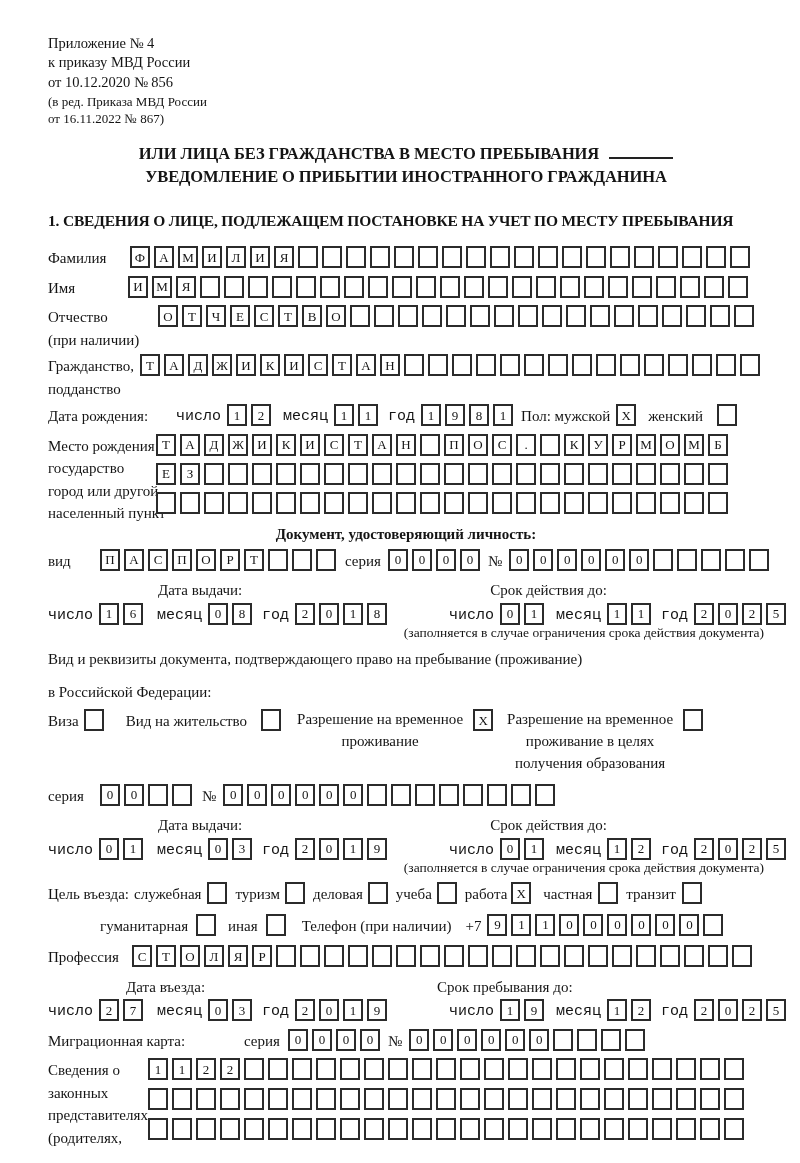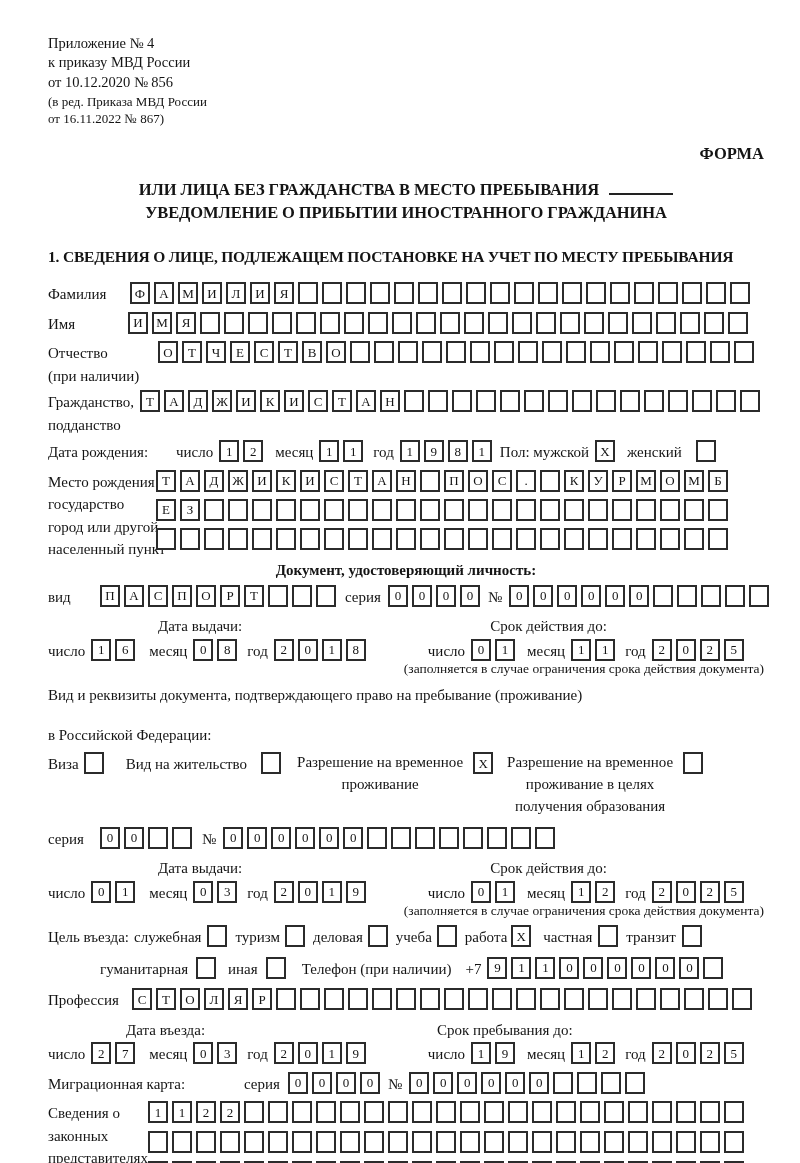--- a/index.html
+++ b/index.html
@@ -17,40 +17,39 @@
   .sec{font-weight:bold;font-size:15.5px;margin-top:24px;margin-bottom:16px;white-space:nowrap;letter-spacing:-0.2px;}
   .row{display:flex;align-items:flex-start;margin-bottom:7px;white-space:nowrap;}
   .lbl{font-size:15px;line-height:1.3;padding-top:3px;flex-shrink:0;}
   .cells{display:flex;gap:4px;flex-wrap:nowrap;flex-shrink:0;}
   .cell{
     width:16px;height:18px;border:2px solid #2b2b2b;background:#fff;
     display:flex;align-items:center;justify-content:center;
     font-size:13px;line-height:1;flex-shrink:0;
   }
   .grp{display:flex;align-items:flex-start;gap:6px;flex-shrink:0;}
-  .grp .lbl{padding-top:3px;}
+  .grp .lbl{padding-top:3px;font-family:Liberation Mono, monospace;}
   .doc-hdr{text-align:center;font-weight:bold;font-size:15px;margin:2px 0 6px 0;}
   .note-right{display:flex;justify-content:flex-end;font-size:13.5px;margin:-3px 0 6px 0;}
   .opt-lbl{font-size:15px;text-align:center;line-height:1.45;}
   .col{display:flex;flex-direction:column;}
 </style>
 </head>
 <body>
 
 <div class="page">
 
   <div class="ref">
     <div>Приложение № 4</div>
     <div>к приказу МВД России</div>
     <div>от 10.12.2020 № 856</div>
     <span class="sub">(в ред. Приказа МВД России</span>
     <span class="sub2">от 16.11.2022 № 867)</span>
   </div>
 
-  <div class="forma">ФОРМА</div>
 
   <div class="title">
     <div><span>ИЛИ ЛИЦА БЕЗ ГРАЖДАНСТВА В МЕСТО ПРЕБЫВАНИЯ</span><span class="blank-line"></span></div>
     <div>УВЕДОМЛЕНИЕ О ПРИБЫТИИ ИНОСТРАННОГО ГРАЖДАНИНА</div>
   </div>
 
   <div class="sec">1. СВЕДЕНИЯ О ЛИЦЕ, ПОДЛЕЖАЩЕМ ПОСТАНОВКЕ НА УЧЕТ ПО МЕСТУ ПРЕБЫВАНИЯ</div>
 
   <div class="row">
     <span class="lbl" style="width:82px">Фамилия</span>
@@ -397,21 +396,21 @@
           <span class="cell">2</span>
           <span class="cell">0</span>
           <span class="cell">2</span>
           <span class="cell">5</span>
         </div>
     </div>
   </div>
 
   <div class="note-right">(заполняется в случае ограничения срока действия документа)</div>
 
-  <div class="lbl" style="margin-bottom:17px">Вид и реквизиты документа, подтверждающего право на пребывание (проживание)</div>
+  <div class="lbl" style="margin-bottom:10px">Вид и реквизиты документа, подтверждающего право на пребывание (проживание)</div>
   <div class="lbl" style="margin-bottom:7px">в Российской Федерации:</div>
 
   <div class="row" style="margin-bottom:9px">
     <span class="lbl">Виза</span>
     <div class="cells" style="margin-left:5px">
         <span class="cell"></span>
       </div>
     <span class="lbl" style="margin-left:22px">Вид на жительство</span>
     <div class="cells" style="margin-left:14px">
         <span class="cell"></span>

